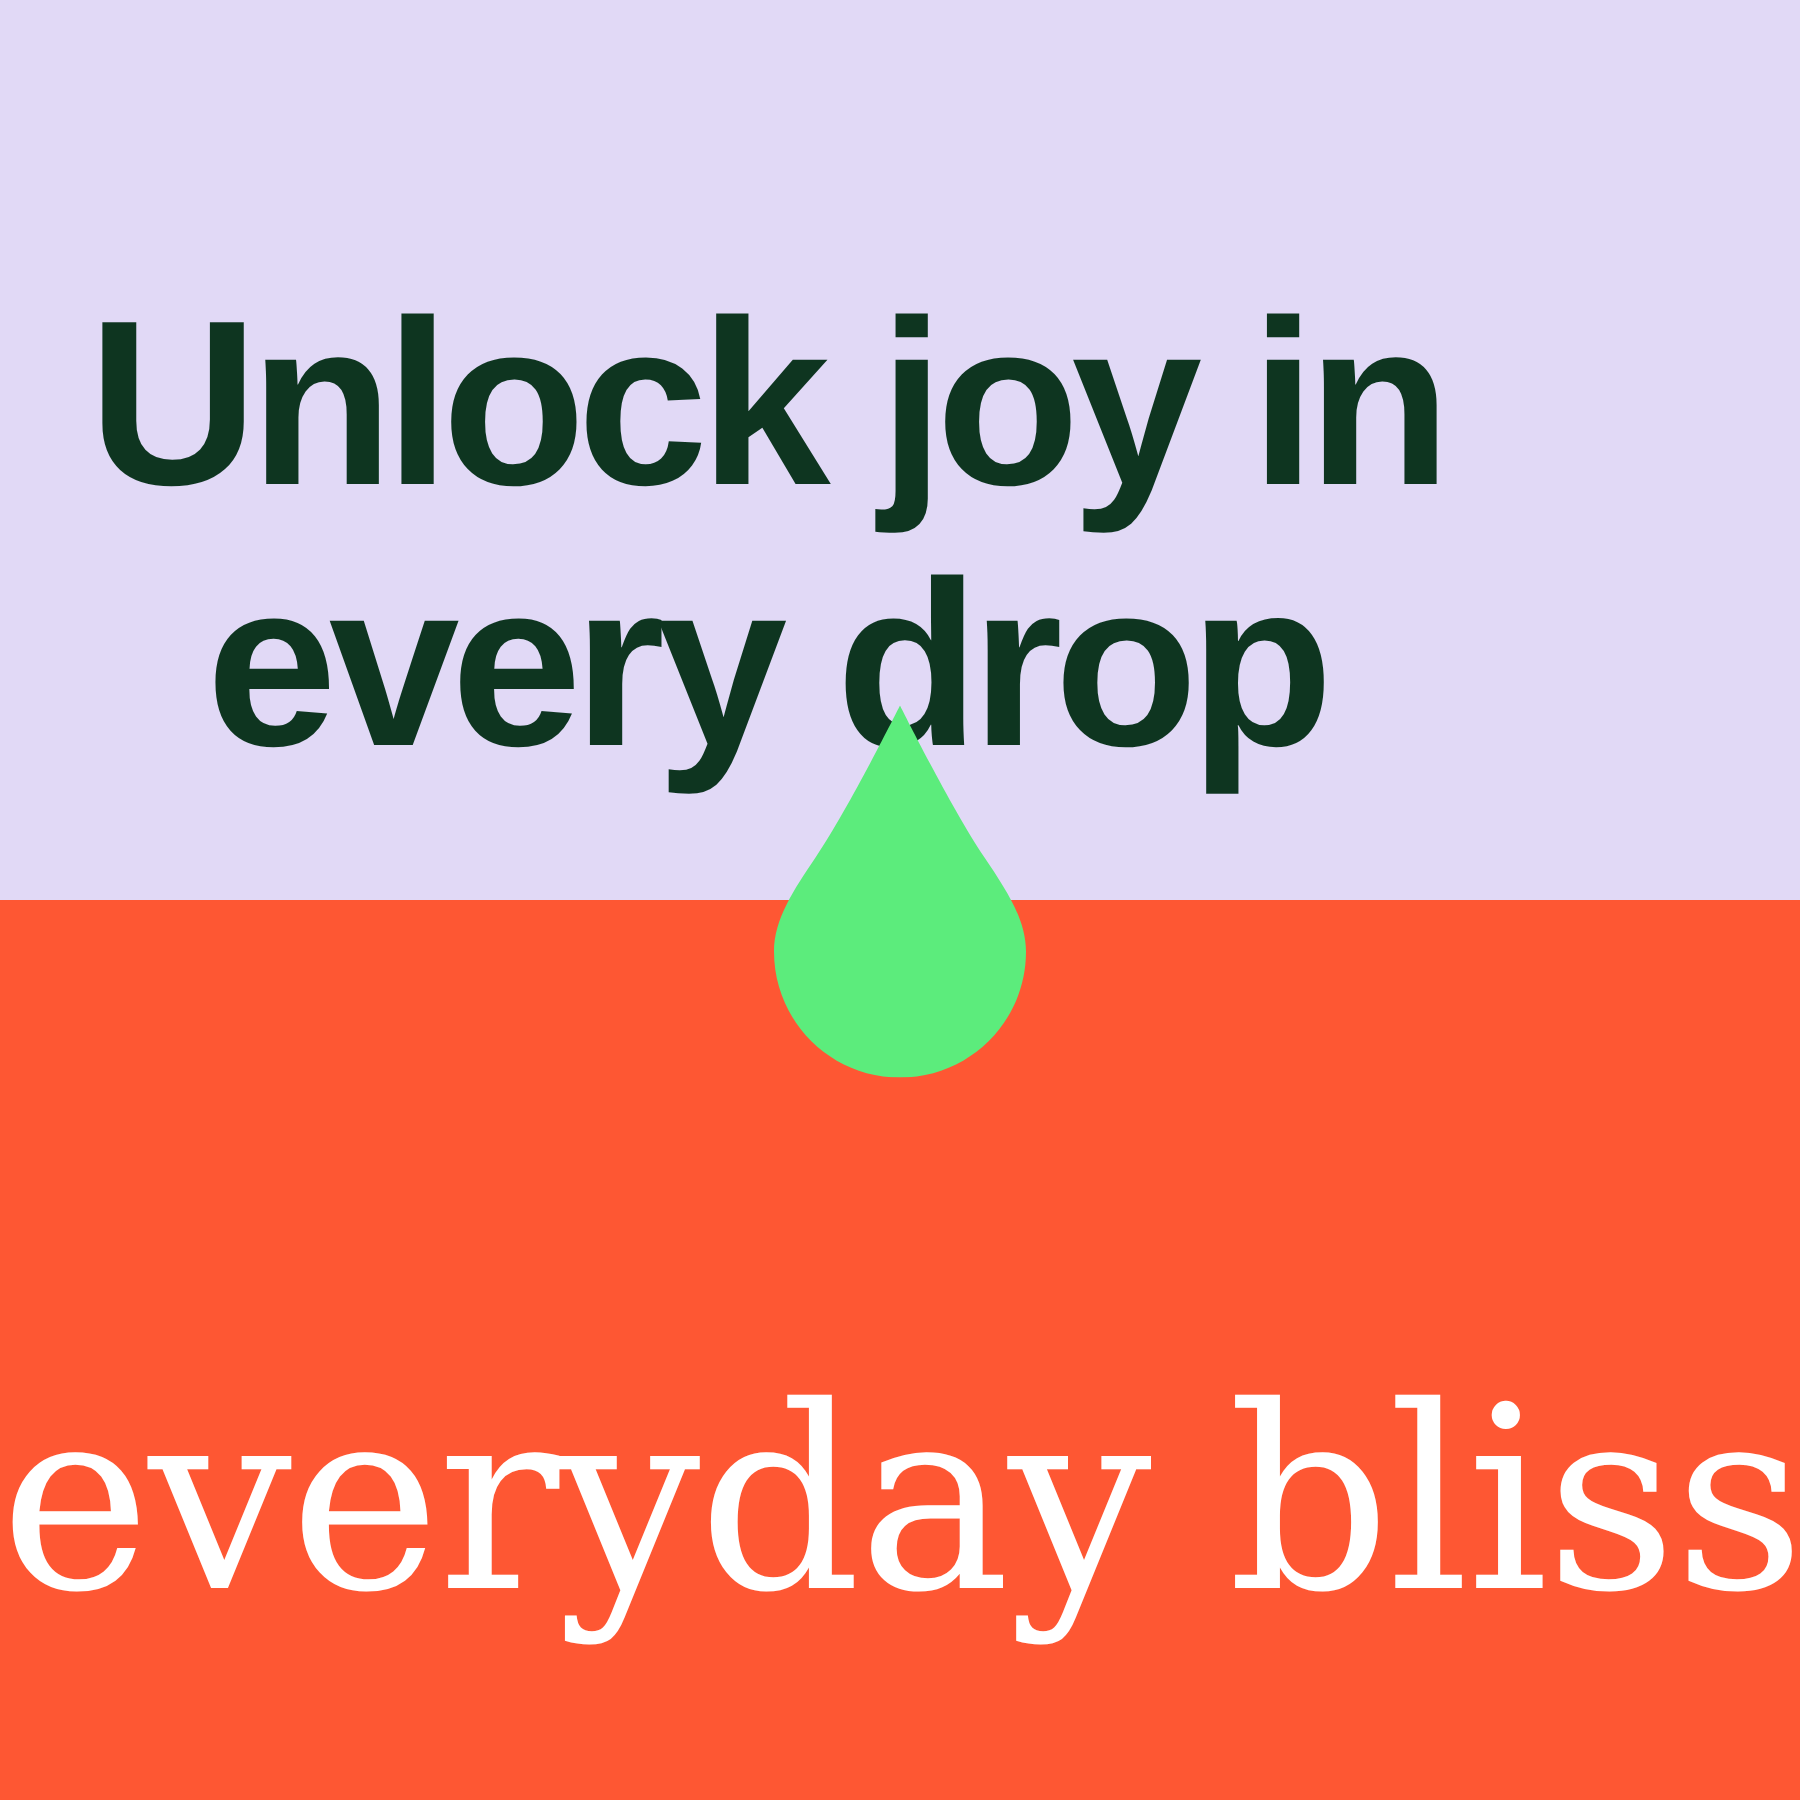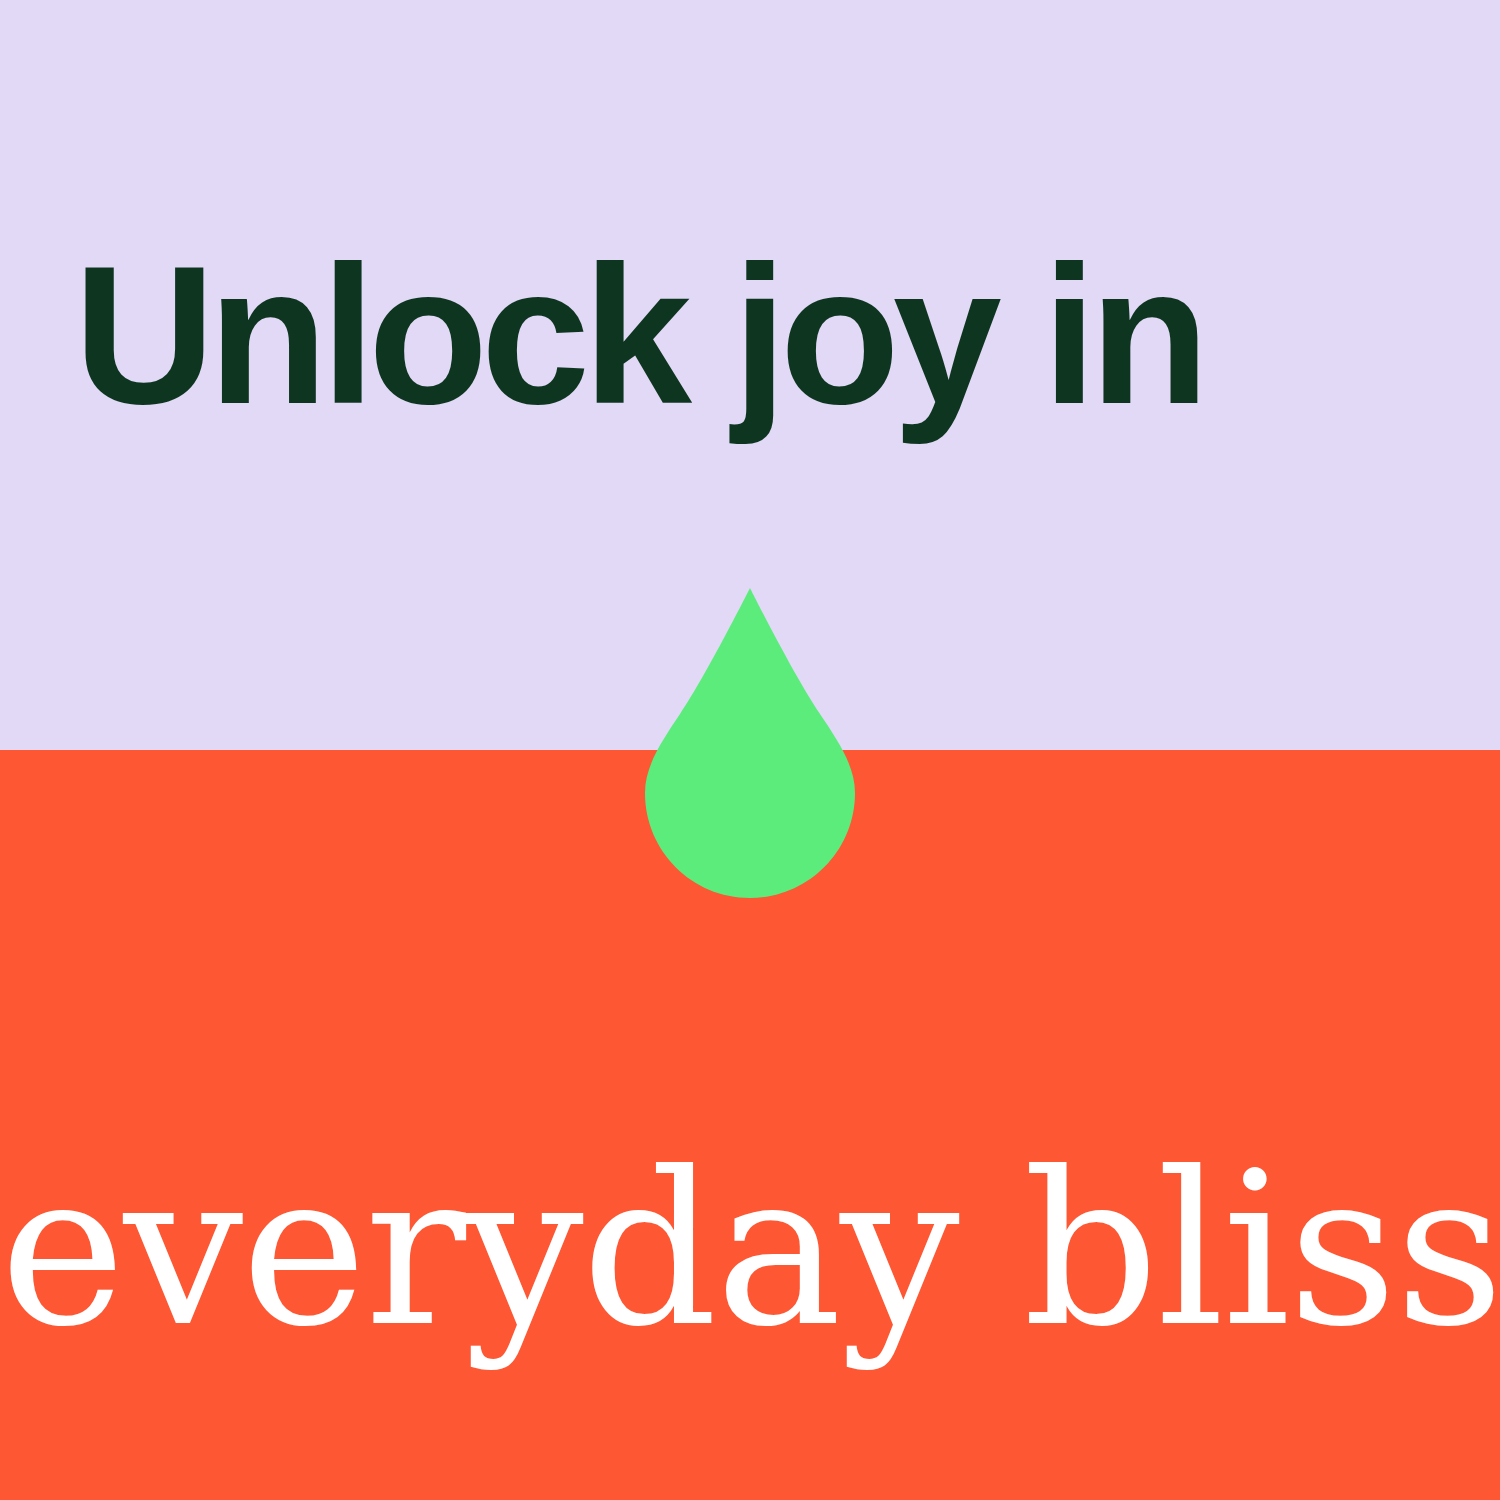--- a/index.html
+++ b/index.html
@@ -76,20 +76,21 @@
 <body>
 
 <div id="poster">
 
   <div class="band" id="band-top" style="background-color: rgb(225, 217, 246);"></div>
 
   <div class="band" id="band-bottom" style="background-color: rgb(254, 87, 51);"></div>
 
   <h1 id="headline" style="color: rgb(14, 53, 32);">
     <span class="hl-line">Unlock joy in</span>
+    <span class="hl-line">every drop</span>
   </h1>
 
   <div id="droplet-wrap">
     <svg id="droplet-svg" viewBox="0 0 210 310" xmlns="http://www.w3.org/2000/svg">
       <path id="droplet-path" d="M105 0
                C105 0 148 86 175 126
                C193.5 153.5 210 178 210 205
                C210 263 163 310 105 310
                C47 310 0 263 0 205
                C0 178 16.5 153.5 35 126

